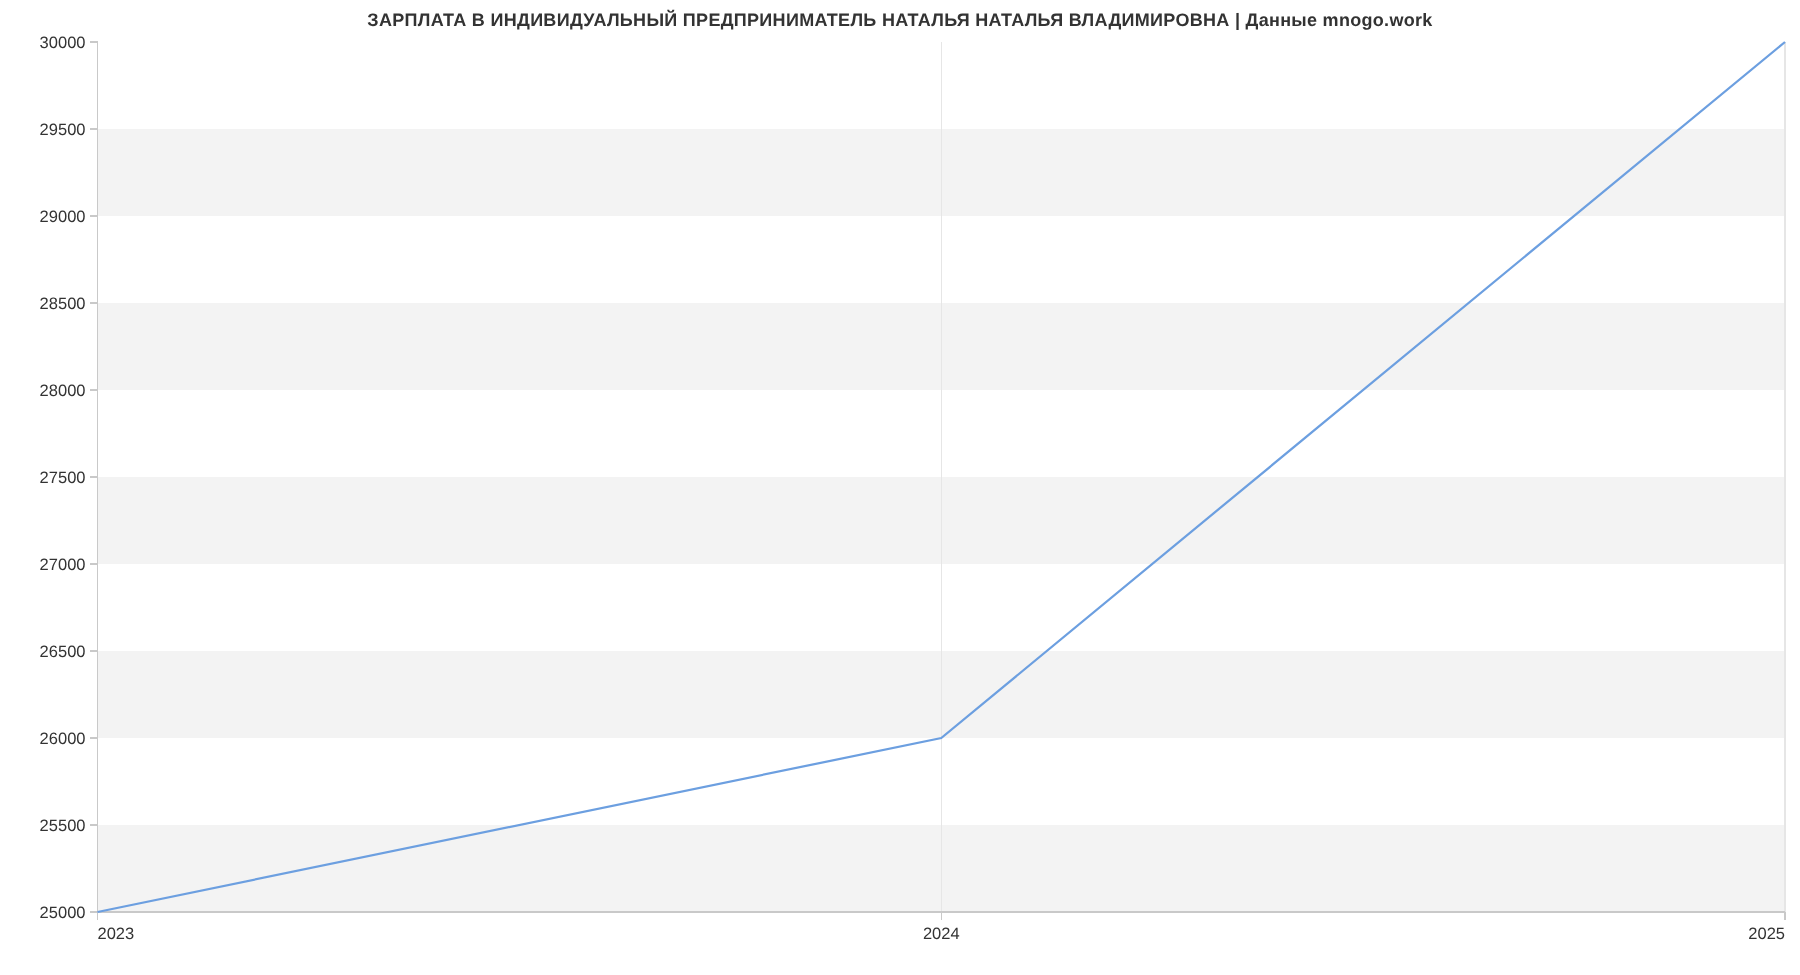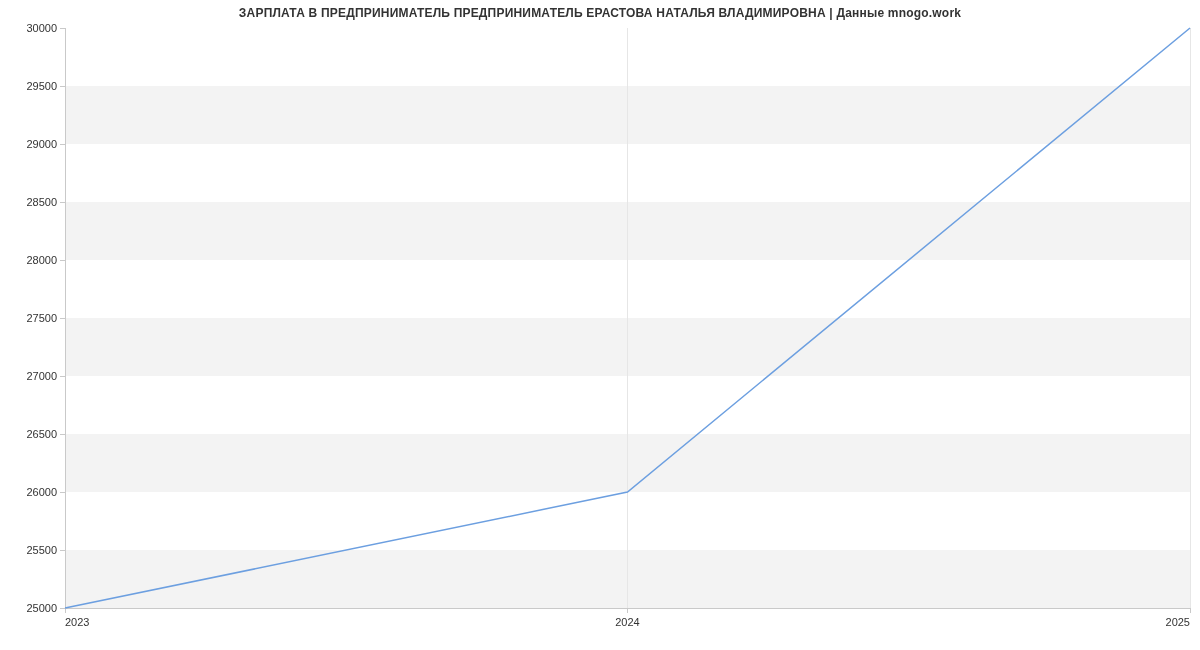--- a/index.html
+++ b/index.html
@@ -53,21 +53,21 @@
   .series-line {
     stroke: #6c9fe0;
     stroke-width: 1.5;
     fill: none;
   }
 </style>
 </head>
 <body>
 
 <div class="chart-wrap">
-  <div class="title">ЗАРПЛАТА В ПРЕДПРИНИМАТЕЛЬ ПРЕДПРИНИМАТЕЛЬ ЕРАСТОВА НАТАЛЬЯ ВЛАДИМИРОВНА | Данные mnogo.work</div>
+  <div class="title">ЗАРПЛАТА В ИНДИВИДУАЛЬНЫЙ ПРЕДПРИНИМАТЕЛЬ НАТАЛЬЯ НАТАЛЬЯ ВЛАДИМИРОВНА | Данные mnogo.work</div>
   <svg id="chart-svg" width="1200" height="650">
       <rect x="65" y="550" width="1125" height="58" class="grid-band"></rect>
       <rect x="65" y="434" width="1125" height="58" class="grid-band"></rect>
       <rect x="65" y="318" width="1125" height="58" class="grid-band"></rect>
       <rect x="65" y="202" width="1125" height="58" class="grid-band"></rect>
       <rect x="65" y="86" width="1125" height="58" class="grid-band"></rect>
       <line x1="65" y1="28" x2="65" y2="608" class="grid-v"></line>
       <line x1="627.5" y1="28" x2="627.5" y2="608" class="grid-v"></line>
       <line x1="1190" y1="28" x2="1190" y2="608" class="grid-v"></line>
       <line x1="65" y1="28" x2="65" y2="608" class="axis-line"></line>

